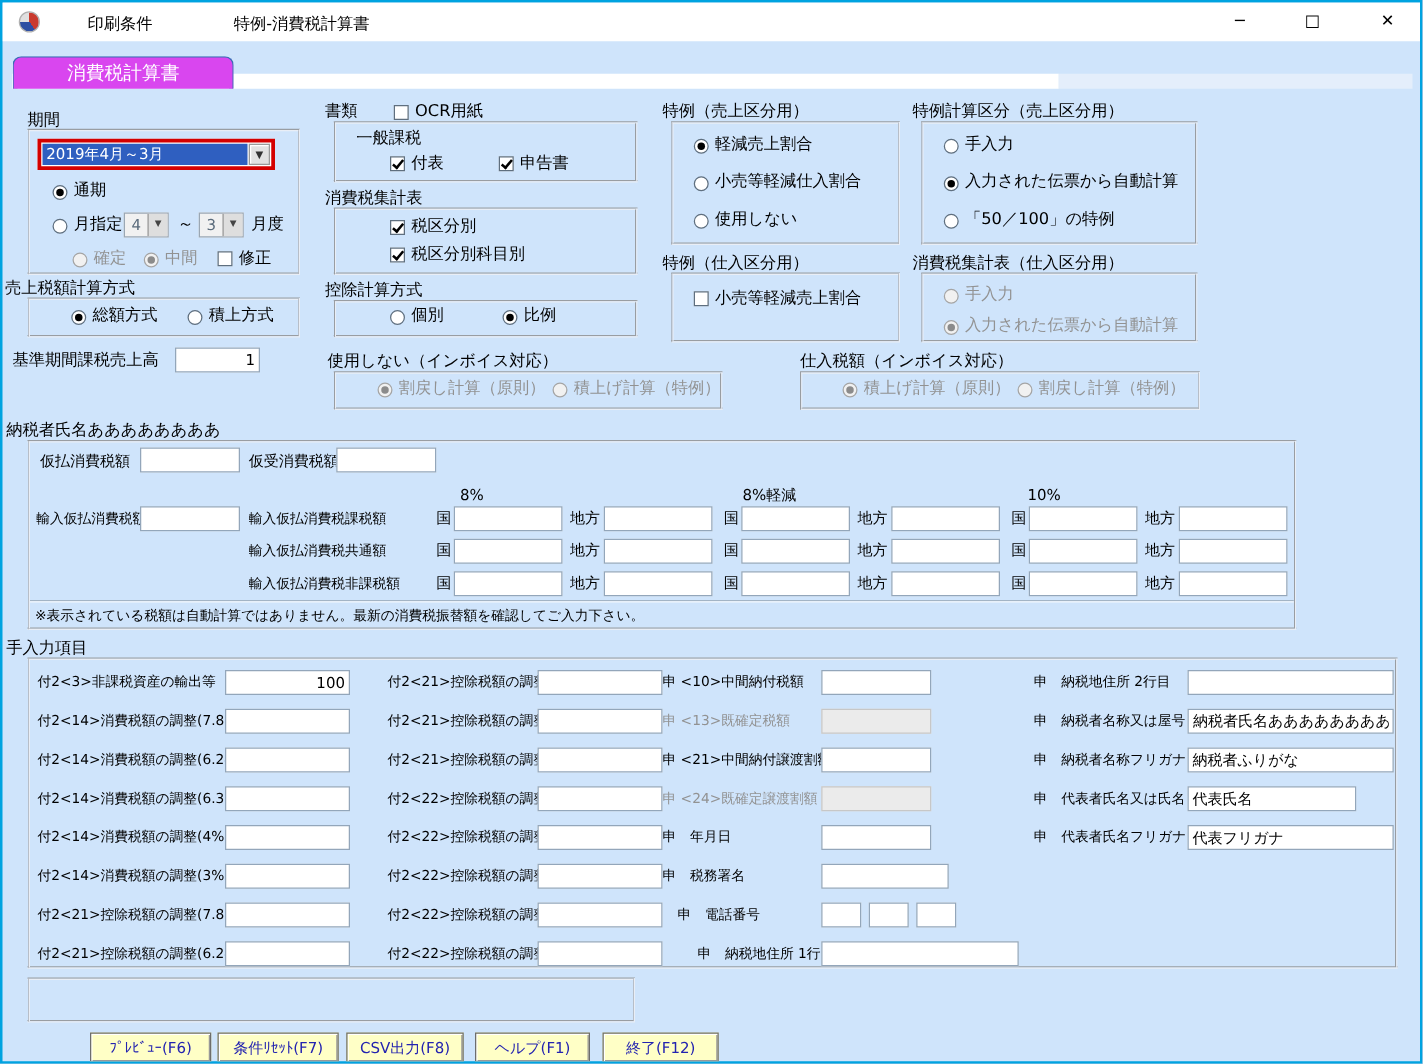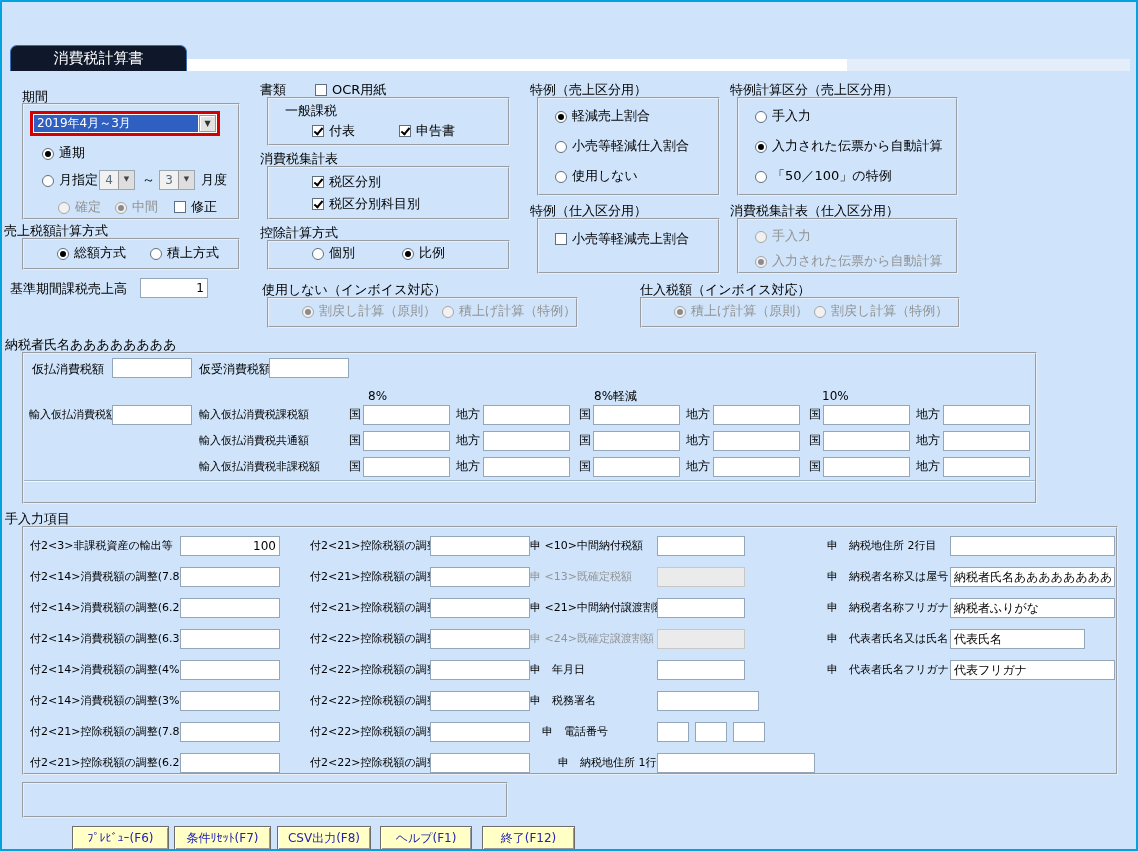--- a/index.html
+++ b/index.html
@@ -8,21 +8,21 @@
        font-family:"DejaVu Sans","Liberation Sans",sans-serif;}
   .titlebar{position:absolute;left:0;top:0;width:1134px;height:31px;background:#ffffff;}
   .menuitem{position:absolute;top:8px;font-size:13px;color:#000;white-space:nowrap;cursor:default;}
   .wbtn{position:absolute;top:0;width:46px;height:31px;text-align:center;line-height:31px;
         font-size:13px;color:#000;cursor:pointer;}
   .appicon{position:absolute;left:13px;top:7px;width:17px;height:17px;border-radius:50%;
         background:conic-gradient(#c93a2e 0 40%,#2e4fa3 40% 75%,#e0e0e0 75% 100%);
         border:1px solid #b0b0b0;box-sizing:border-box;}
   .band{position:absolute;left:8px;top:57px;width:837px;height:12px;background:#ffffff;}
   .band2{position:absolute;left:845px;top:57px;width:283px;height:12px;background:#e4eefb;}
-  .tab{position:absolute;left:8px;top:43px;width:177px;height:26px;background:#0f172a;
+  .tab{position:absolute;left:8px;top:43px;width:177px;height:26px;background:#d946ef;
        border:1px solid #3a6cb5;border-bottom:none;border-radius:7px 7px 0 0;color:#ffffff;
        font-size:15px;text-align:center;line-height:25px;box-sizing:border-box;cursor:pointer;
        white-space:nowrap;}
   .frame{position:absolute;border:2px groove #e9eef6;box-sizing:border-box;}
   .lbl{position:absolute;font-size:13px;color:#000;white-space:nowrap;line-height:1.1;}
   .s12{font-size:12px;} .s11{font-size:11px;}
   .dim{color:#929292;}
   .tin{position:absolute;height:20px;border:1px solid #93a6ba;background:#fff;
        font-family:inherit;font-size:12px;color:#000;padding:0 3px;box-sizing:border-box;}
   .num{text-align:right;}
@@ -52,20 +52,28 @@
        box-shadow:inset 1px 1px 0 #fff,inset -1px -1px 0 #999;color:#2323b0;font-size:12px;
        text-align:center;line-height:21px;box-sizing:border-box;cursor:pointer;
        font-family:inherit;white-space:nowrap;padding:0;}
   .hrule{position:absolute;height:0;border-top:1px solid #a3b4c5;border-bottom:1px solid #f4f8fd;}
 </style>
 </head>
 <body>
 
 <div class="win">
 
+  <div class="titlebar">
+    <span class="appicon"></span>
+    <span class="menuitem" style="left:68px">印刷条件</span>
+    <span class="menuitem" style="left:185px">特例-消費税計算書</span>
+    <span class="wbtn" style="left:967px">─</span>
+    <span class="wbtn" style="left:1025px">□</span>
+    <span class="wbtn" style="left:1085px">✕</span>
+  </div>
 
   <div class="band"></div>
   <div class="band2"></div>
   <div class="tab">消費税計算書</div>
 
   <div class="frame" style="left:20px;top:101px;width:218px;height:117px"></div>
   <div class="frame" style="left:20px;top:236px;width:218px;height:32px"></div>
   <div class="frame" style="left:265px;top:95px;width:243px;height:49px"></div>
   <div class="frame" style="left:265px;top:164px;width:243px;height:54px"></div>
   <div class="frame" style="left:265px;top:238px;width:243px;height:30px"></div>
@@ -222,20 +230,21 @@
   <span class="lbl s12" style="left:577px;top:458px">国</span>
   <input class="tin num" style="left: 591px; top: 455px; width: 87px;" value="">
   <span class="lbl s12" style="left:684px;top:458px">地方</span>
   <input class="tin num" style="left: 711px; top: 455px; width: 87px;" value="">
   <span class="lbl s12" style="left:807px;top:458px">国</span>
   <input class="tin num" style="left: 821px; top: 455px; width: 87px;" value="">
   <span class="lbl s12" style="left:914px;top:458px">地方</span>
   <input class="tin num" style="left: 941px; top: 455px; width: 87px;" value="">
 
   <div class="hrule" style="left:22px;top:478px;width:1011px"></div>
+  <span class="lbl s11" style="left:26px;top:485px">※表示されている税額は自動計算ではありません。最新の消費税振替額を確認してご入力下さい。</span>
 
   <span class="lbl" style="left:3px;top:510px">手入力項目</span>
 
   <span class="lbl s11" style="left:28px;top:538px">付2&lt;3&gt;非課税資産の輸出等</span>
   <span class="lbl s11" style="left:28px;top:569px">付2&lt;14&gt;消費税額の調整(7.8%)</span>
   <span class="lbl s11" style="left:28px;top:600px">付2&lt;14&gt;消費税額の調整(6.24%)</span>
   <span class="lbl s11" style="left:28px;top:631px">付2&lt;14&gt;消費税額の調整(6.3%)</span>
   <span class="lbl s11" style="left:28px;top:662px">付2&lt;14&gt;消費税額の調整(4%)</span>
   <span class="lbl s11" style="left:28px;top:693px">付2&lt;14&gt;消費税額の調整(3%)</span>
   <span class="lbl s11" style="left:28px;top:724px">付2&lt;21&gt;控除税額の調整(7.8%)</span>

